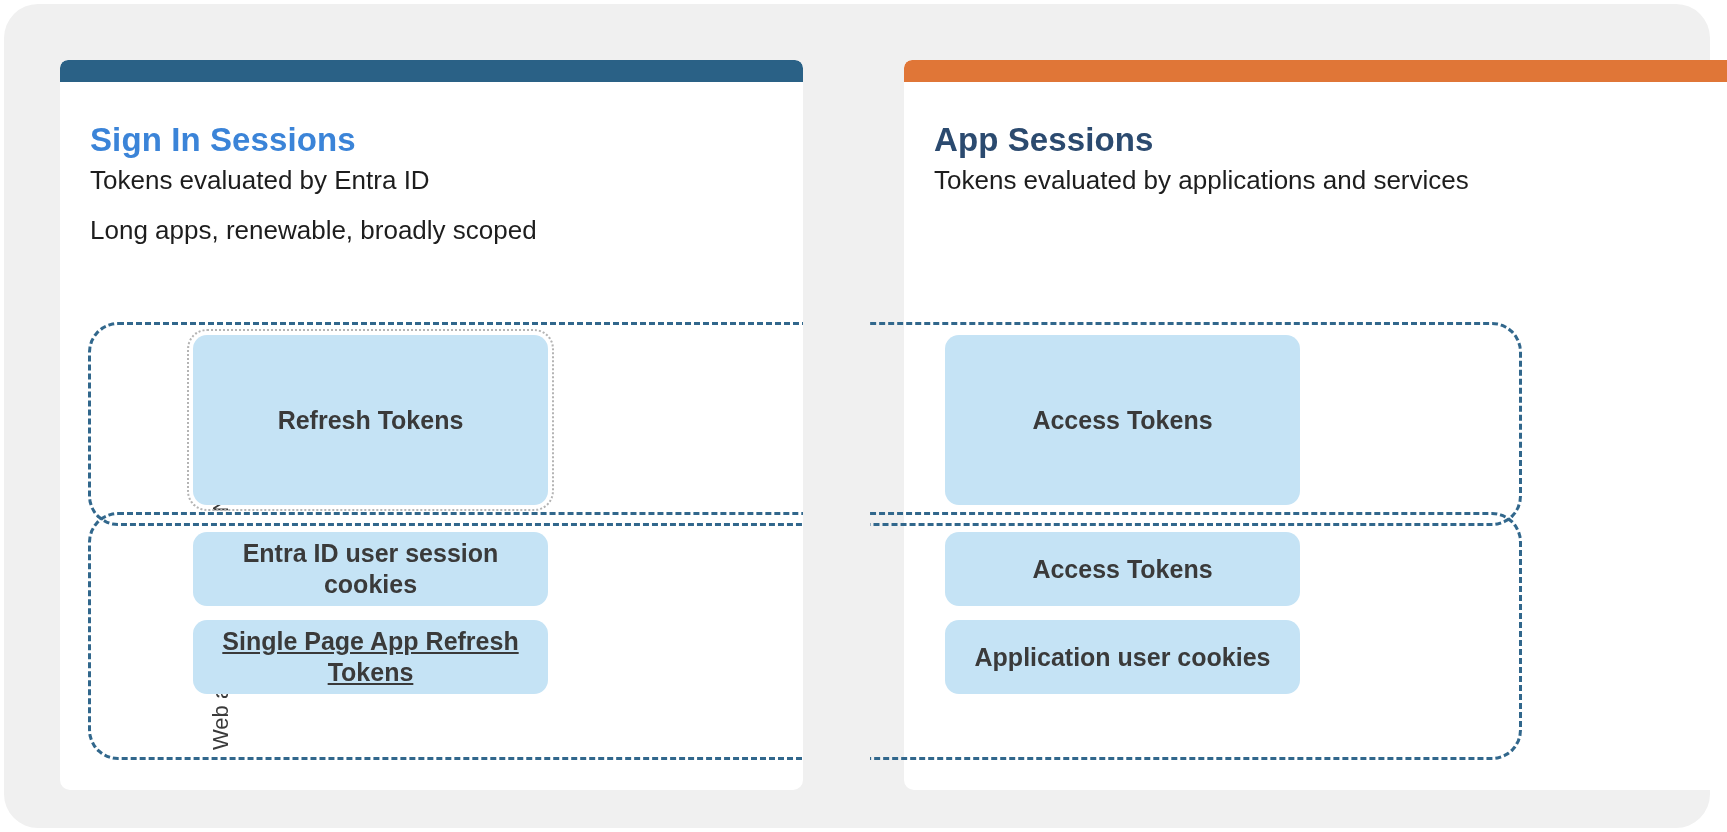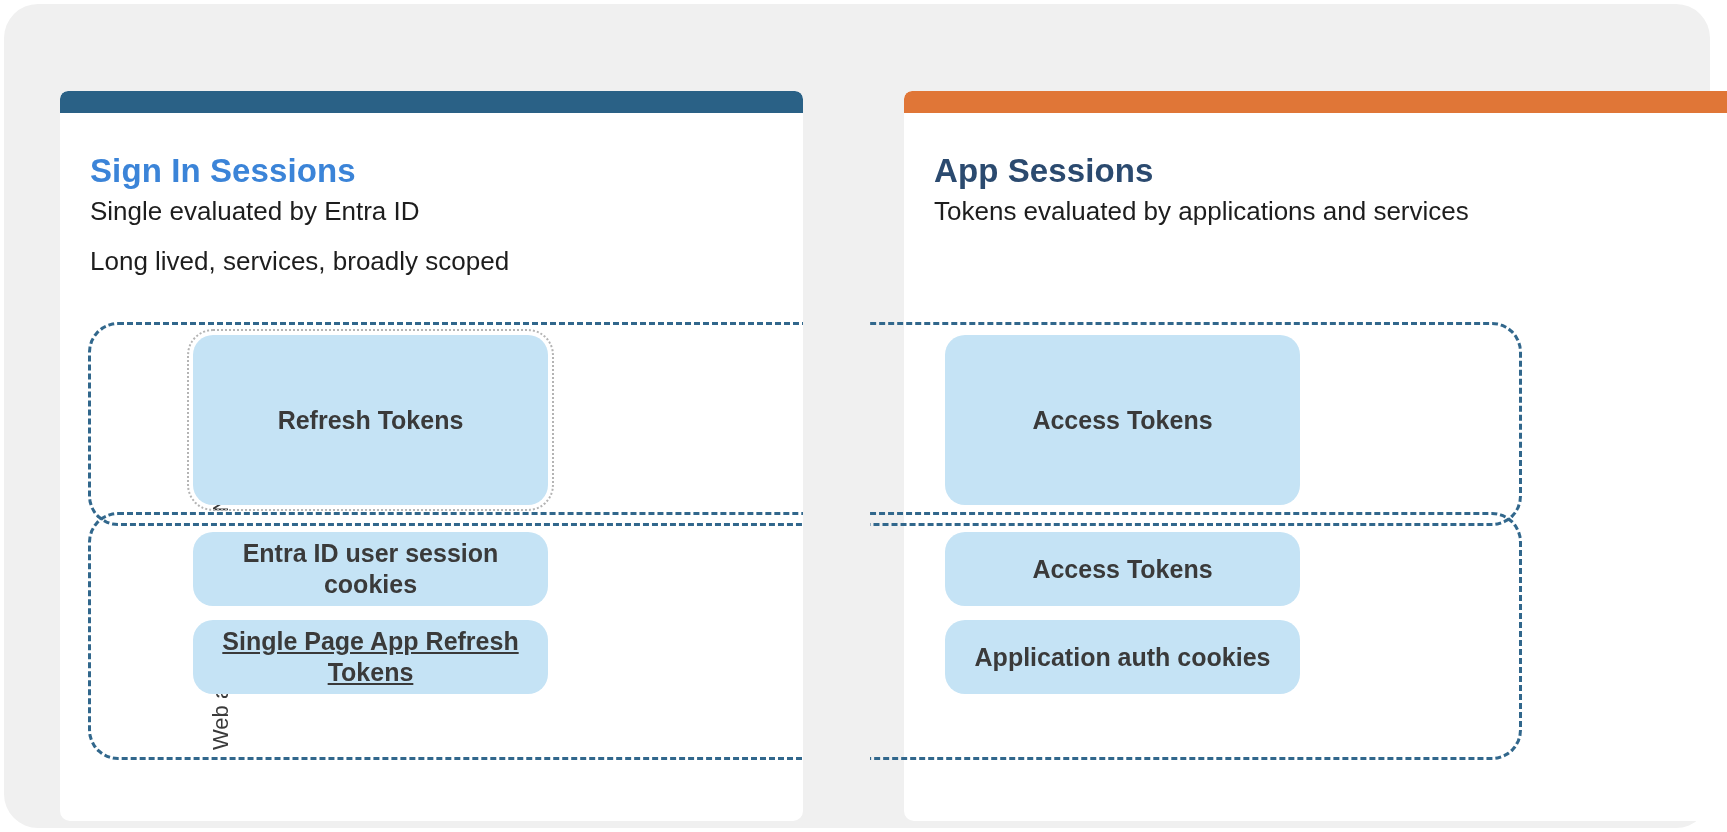--- a/index.html
+++ b/index.html
@@ -6,21 +6,21 @@
   body{width:1727px;height:832px;overflow:hidden;
        font-family:"Liberation Sans","DejaVu Sans",sans-serif;}
 
   #stage{position:relative;width:1727px;height:832px;}
 
   
   .outer-panel{position:absolute;left:4px;top:4px;width:1706px;height:824px;
                background:#f0f0f0;border-radius:34px;}
 
   
-  .card{position:absolute;background:#ffffff;overflow:hidden;margin-top:31px;}
+  .card{position:absolute;background:#ffffff;overflow:hidden;}
   .card.left {left:60px;  top:60px; width:743px; height:730px;
               border-radius:8px 8px 10px 10px;}
   .card.right{left:904px; top:60px; width:900px; height:730px;
               border-radius:8px 8px 10px 10px;}
 
   .card-bar{position:absolute;left:0;top:0;width:100%;height:22px;}
   .card.left  .card-bar{background:#2a6186;border-radius:8px 8px 0 0;}
   .card.right .card-bar{background:#e07637;border-radius:8px 8px 0 0;}
 
   
@@ -45,21 +45,21 @@
   .r .dash-native{left:-120px;top:262px; width:766px; height:198px;}
   .r .dash-web   {left:-120px;top:452px; width:766px; height:242px;}
 
   
   .vlabel{position:absolute;font-size:22px;color:#3a3a3a;
           transform:rotate(-90deg);transform-origin:left top;white-space:nowrap;}
   .vlabel.native{left:148px;top:452px;}
   .vlabel.web   {left:148px;top:690px;}
 
   
-  .chip{position:absolute;background:#c5e3f5;border-radius:20px;
+  .chip{position:absolute;background:#c5e3f5;border-radius:14px;
         display:flex;align-items:center;justify-content:center;text-align:center;
         color:#3a3a3a;font-size:25px;font-weight:bold;line-height:31px;}
   .chip.sel{outline:2px dotted #b4b4b4;outline-offset:4px;}
 
   
   .l .chip-refresh   {left:133px;top:275px;width:355px;height:170px;}
   .l .chip-entra     {left:133px;top:472px;width:355px;height:74px;}
   .l .chip-spa       {left:133px;top:560px;width:355px;height:74px;text-decoration:underline;}
   
   .r .chip-access-top{left:75px; top:275px;width:355px;height:170px;}
@@ -70,22 +70,22 @@
 <body>
 
 <div id="stage">
 
   <div class="outer-panel"></div>
 
   <div class="card left">
     <div class="card-bar"></div>
     <div class="head">
       <p class="card-title">Sign In Sessions</p>
-      <p class="card-sub">Single evaluated by Entra ID</p>
-      <p class="card-sub2">Long lived, services, broadly scoped</p>
+      <p class="card-sub">Tokens evaluated by Entra ID</p>
+      <p class="card-sub2">Long apps, renewable, broadly scoped</p>
     </div>
   </div>
 
   <div class="rowclip l">
     <div class="dashbox dash-native"></div>
     <div class="dashbox dash-web"></div>
 
     <div class="vlabel native">Native apps</div>
     <div class="vlabel web">Web apps</div>
 
@@ -101,16 +101,16 @@
       <p class="card-sub">Tokens evaluated by applications and services</p>
     </div>
   </div>
 
   <div class="rowclip r">
     <div class="dashbox dash-native"></div>
     <div class="dashbox dash-web"></div>
 
     <div class="chip chip-access-top">Access Tokens</div>
     <div class="chip chip-access-bot">Access Tokens</div>
-    <div class="chip chip-appauth">Application auth cookies</div>
+    <div class="chip chip-appauth">Application user cookies</div>
   </div>
 
 </div>
 
 </body></html>

